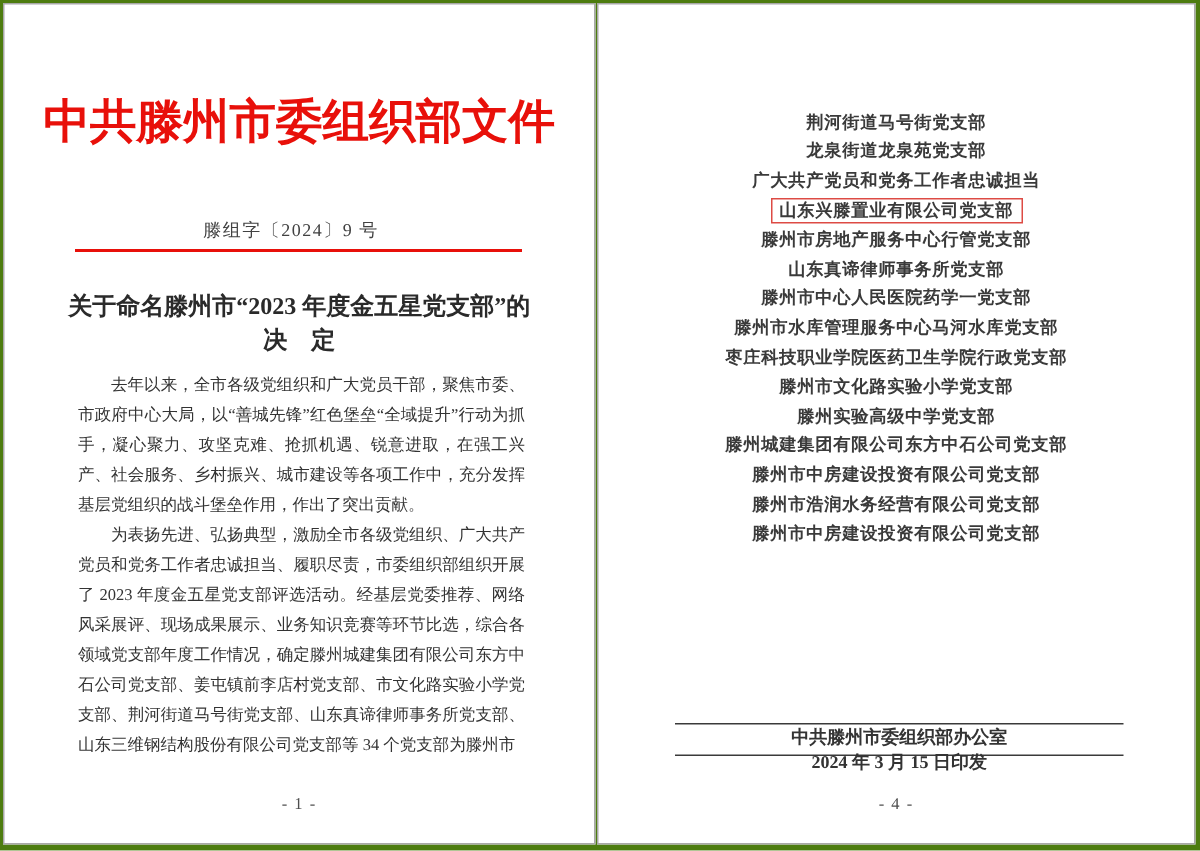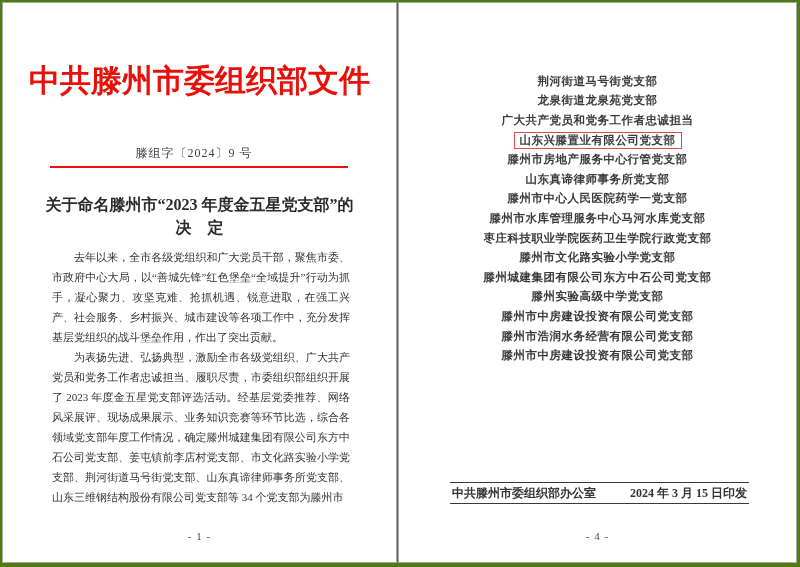--- a/index.html
+++ b/index.html
@@ -58,20 +58,21 @@
   .branch-label{display:flex;align-items:center;height:17px;margin-top:25px;}
   .branch-label.boxed{
     border:1px solid var(--box-red);padding:0 5px;box-sizing:border-box;font-family:Liberation Serif, serif;
   }
   .colophon{
     position:absolute;top:479px;left:51px;right:47px;height:22px;
     border-top:1px solid #3a3a3a;border-bottom:1px solid #3a3a3a;
     display:flex;align-items:center;justify-content:space-between;
     font-size:12px;font-weight:bold;color:var(--ink);box-sizing:border-box;
     padding:0 2px;
+    flex-direction:column;
   }
 </style>
 </head>
 <body>
 
 <div class="canvas">
 
   <div class="page page-left">
     <div class="header-title">中共滕州市委组织部文件</div>
     <div class="doc-number">滕组字〔2024〕9 号</div>
@@ -127,25 +128,25 @@
 
         <div class="branch-row">
           <span class="branch-label">枣庄科技职业学院医药卫生学院行政党支部</span>
         </div>
 
         <div class="branch-row">
           <span class="branch-label">滕州市文化路实验小学党支部</span>
         </div>
 
         <div class="branch-row">
-          <span class="branch-label">滕州城建集团有限公司东方中石公司党支部</span>
+          <span class="branch-label">滕州实验高级中学党支部</span>
         </div>
 
         <div class="branch-row">
-          <span class="branch-label">滕州实验高级中学党支部</span>
+          <span class="branch-label">滕州城建集团有限公司东方中石公司党支部</span>
         </div>
 
         <div class="branch-row">
           <span class="branch-label">滕州市中房建设投资有限公司党支部</span>
         </div>
 
         <div class="branch-row">
           <span class="branch-label">滕州市浩润水务经营有限公司党支部</span>
         </div>
 

